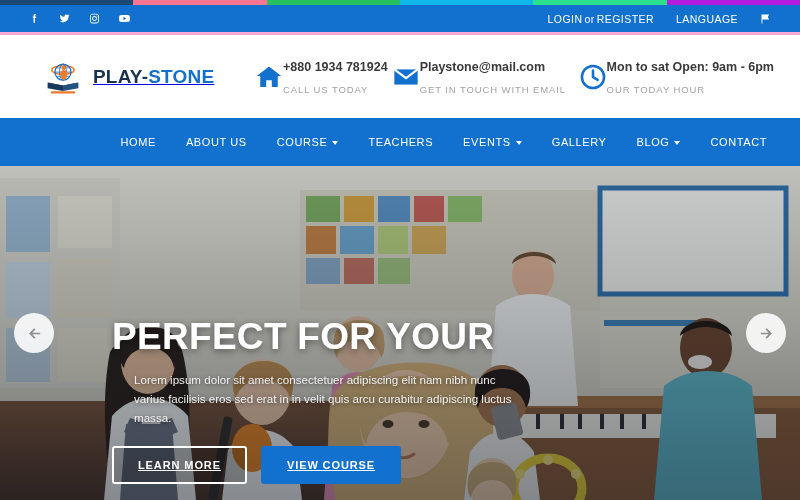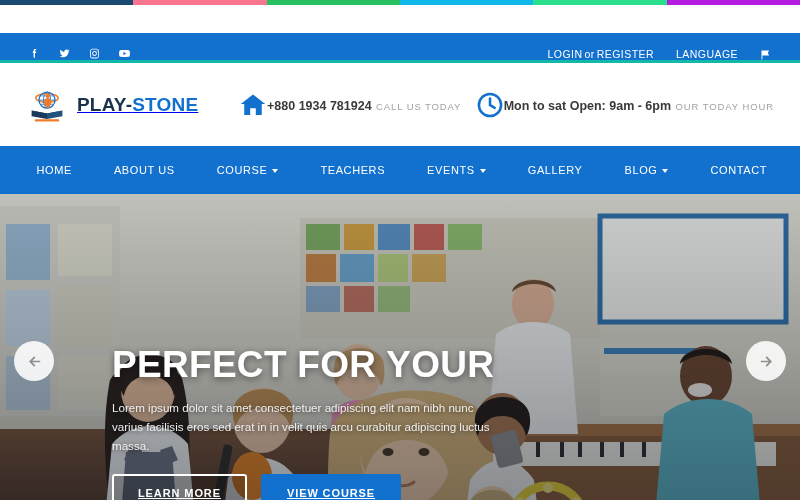--- a/index.html
+++ b/index.html
@@ -12,25 +12,24 @@
 
   
   .color-strip { display: flex; height: 5px; width: 100%; }
   .color-strip > div { flex: 1 1 0; }
 
   
   .topbar {
     height: 30px;
     background: #1271ce;
     display: flex;
-    align-items: flex-end;
+    align-items: center;
     justify-content: space-between;
     padding: 0 28px;
-    border-bottom: 3px solid #14b8a6;
-    margin-top: 28px;
+    border-bottom: 3px solid #f9a8d4;
   }
   .social { display: flex; align-items: center; gap: 17px; }
   .social-icon {
     width: 13px; height: 13px;
     display: flex; align-items: center; justify-content: center;
     color: #ffffff;
     fill: #ffffff;
   }
   .social-icon svg { width: 100%; height: 100%; display: block; }
 
@@ -43,20 +42,21 @@
   .lang { display: flex; align-items: center; gap: 22px; }
   .flag-icon { width: 12px; height: 11px; display: block; }
 
   
   .header {
     height: 83px;
     background: #fff;
     display: flex;
     align-items: center;
     padding: 0 26px;
+    margin-left: 16px;
   }
   .brand { display: flex; align-items: center; gap: 9px; width: 205px; }
   .logo-mark { width: 42px; height: 42px; position: relative; flex: 0 0 42px; }
   .logo-mark svg { width: 100%; height: 100%; display: block; }
   .brand-text {
     font-size: 19px; font-weight: bold; letter-spacing: .2px;
     white-space: nowrap;
   }
   .brand-play { color: #19334d; }
   .brand-stone { color: #1271ce; }
@@ -75,21 +75,21 @@
 
   
   .nav {
     height: 48px;
     background: #1271ce;
     display: flex;
     align-items: center;
     justify-content: flex-end;
     padding-right: 20px;
   }
-  .nav-list { display: flex; align-items: center; gap: 16px; }
+  .nav-list { display: flex; align-items: center; gap: 4px; }
   .nav-item {
     color: #fff; font-size: 11px; letter-spacing: .6px;
     padding: 0 13px; text-decoration: none; white-space: nowrap;
     display: flex; align-items: center; gap: 5px;
   }
   .caret {
     width: 0; height: 0; display: inline-block;
     border-left: 3.5px solid transparent;
     border-right: 3.5px solid transparent;
     border-top: 4px solid #fff;
@@ -124,20 +124,21 @@
     text-shadow: 0 2px 7px rgba(0,0,0,.45);
   }
   .hero-title .l2 { display: block; }
   .hero-desc {
     color: #f0f0f0;
     font-size: 11.6px;
     line-height: 1.62;
     margin-top: 14px;
     max-width: 390px;
     text-shadow: 0 1px 4px rgba(0,0,0,.55);
+    margin-left: 22px;
   }
   .hero-btns { display: flex; gap: 14px; margin-top: 18px; }
   .btn {
     font-size: 11px; letter-spacing: .9px; font-weight: 600;
     padding: 11px 24px; border-radius: 3px;
     display: inline-flex; align-items: center; justify-content: center;
     cursor: pointer; white-space: nowrap;
   }
   .btn-outline {
     color: #fff; background: rgba(0,0,0,.18);
@@ -237,20 +238,32 @@
         <svg viewBox="0 0 24 24">
             <path d="M12 3L1.5 11.2h3v9.3h5.1v-5.8h4.8v5.8h5.1v-9.3h3L12 3z"></path>
           </svg>
       </span>
       <span class="contact-lines">
         <span class="contact-primary">+880 1934 781924</span>
         <span class="contact-sub">CALL US TODAY</span>
       </span>
     </div>
 
+    <div class="contact-item">
+      <span class="contact-ico">
+        <svg viewBox="0 0 24 24">
+            <path d="M2 5.5h20v13H2v-13z"></path>
+            <path d="M2 5.5l10 7.5 10-7.5" fill="none" stroke="#ffffff" stroke-width="1.8"></path>
+          </svg>
+      </span>
+      <span class="contact-lines">
+        <span class="contact-primary">Playstone@mail.com</span>
+        <span class="contact-sub">GET IN TOUCH WITH EMAIL</span>
+      </span>
+    </div>
 
     <div class="contact-item">
       <span class="contact-ico">
         <svg viewBox="0 0 24 24">
             <circle cx="12" cy="12" r="9.5" fill="none" stroke="#1271ce" stroke-width="2.2"></circle>
             <path d="M12 6.5V12l4 2.4" fill="none" stroke="#1271ce" stroke-width="2.2" stroke-linecap="round"></path>
           </svg>
       </span>
       <span class="contact-lines">
         <span class="contact-primary">Mon to sat Open: 9am - 6pm</span>

